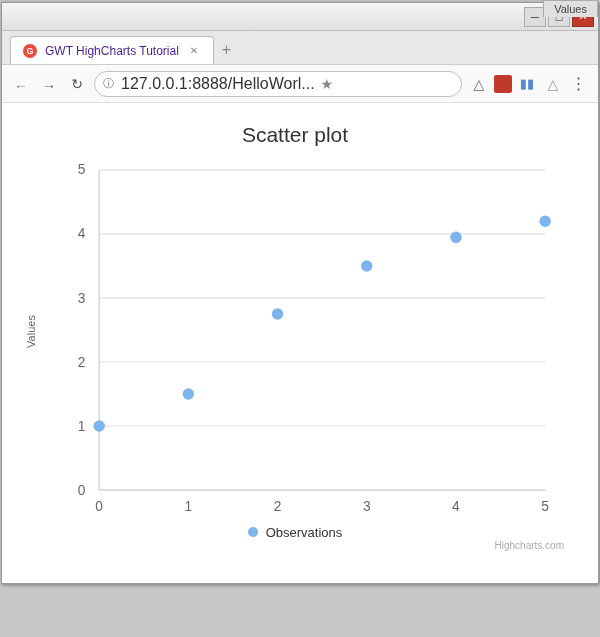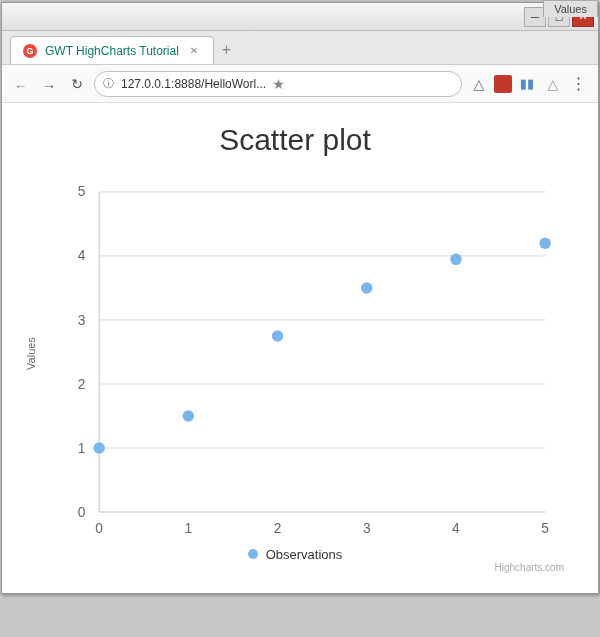--- a/index.html
+++ b/index.html
@@ -153,21 +153,21 @@
     }
 
     .address-lock {
       position: absolute;
       left: 8px;
       color: #555;
       font-size: 11px;
     }
 
     .address-text {
-      font-size: 12px;
+      font-size: 16px;
       color: #333;
     }
 
     .address-star {
       margin-left: 6px;
       color: #888;
       font-size: 14px;
     }
 
     .toolbar-icons {
@@ -199,24 +199,24 @@
 
     
     .chart-container {
       background: white;
       padding: 10px 20px 10px 10px;
       position: relative;
     }
 
     .chart-title {
       text-align: center;
-      font-size: 30px;
+      font-size: 21px;
       font-weight: normal;
       color: #333;
-      margin-bottom: 12px;
+      margin-bottom: 0;
       font-family: 'Trebuchet MS', Arial, sans-serif;
     }
 
     .chart-area {
       position: relative;
       display: flex;
     }
 
     .y-axis-label {
       writing-mode: vertical-rl;
@@ -284,21 +284,21 @@
       <div class="win-btn">□</div>
       <div class="win-btn close">✕</div>
     </div>
   </div>
 
   <div class="tab-bar">
     <div class="tab">
       <div class="tab-icon">
         <span style="color:white; font-size:9px; font-weight:bold;">G</span>
       </div>
-      <span style="font-size:12px; color:#0f766e;">GWT HighCharts Tutorial</span>
+      <span style="font-size:12px; color:#4c1d95;">GWT HighCharts Tutorial</span>
       <span class="tab-close">✕</span>
     </div>
     <div class="new-tab-btn">+</div>
   </div>
 
   <div class="address-bar">
     <button class="nav-btn">←</button>
     <button class="nav-btn active">→</button>
     <button class="nav-btn active">↻</button>
 

